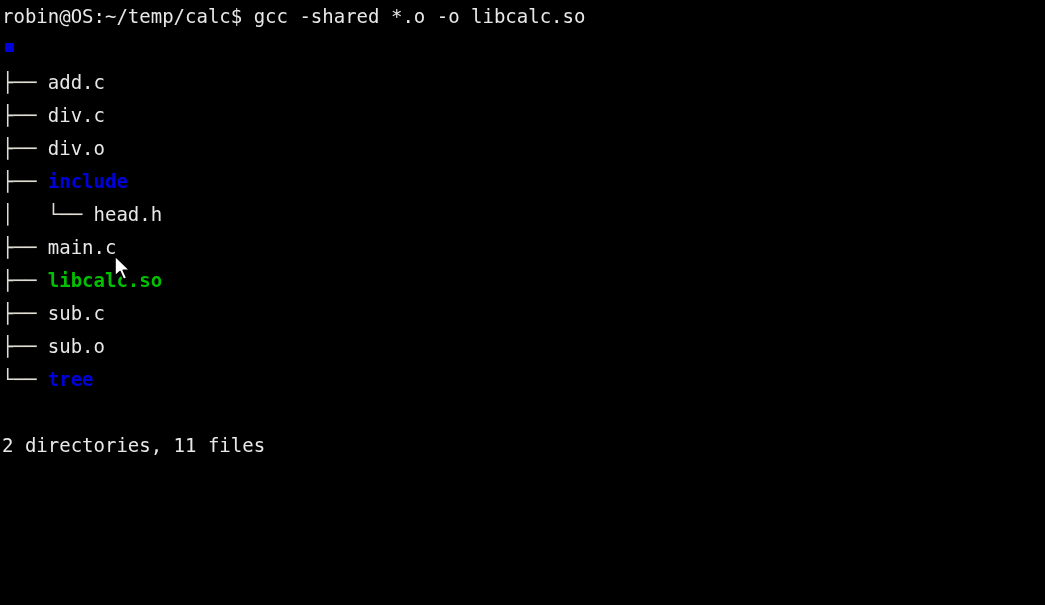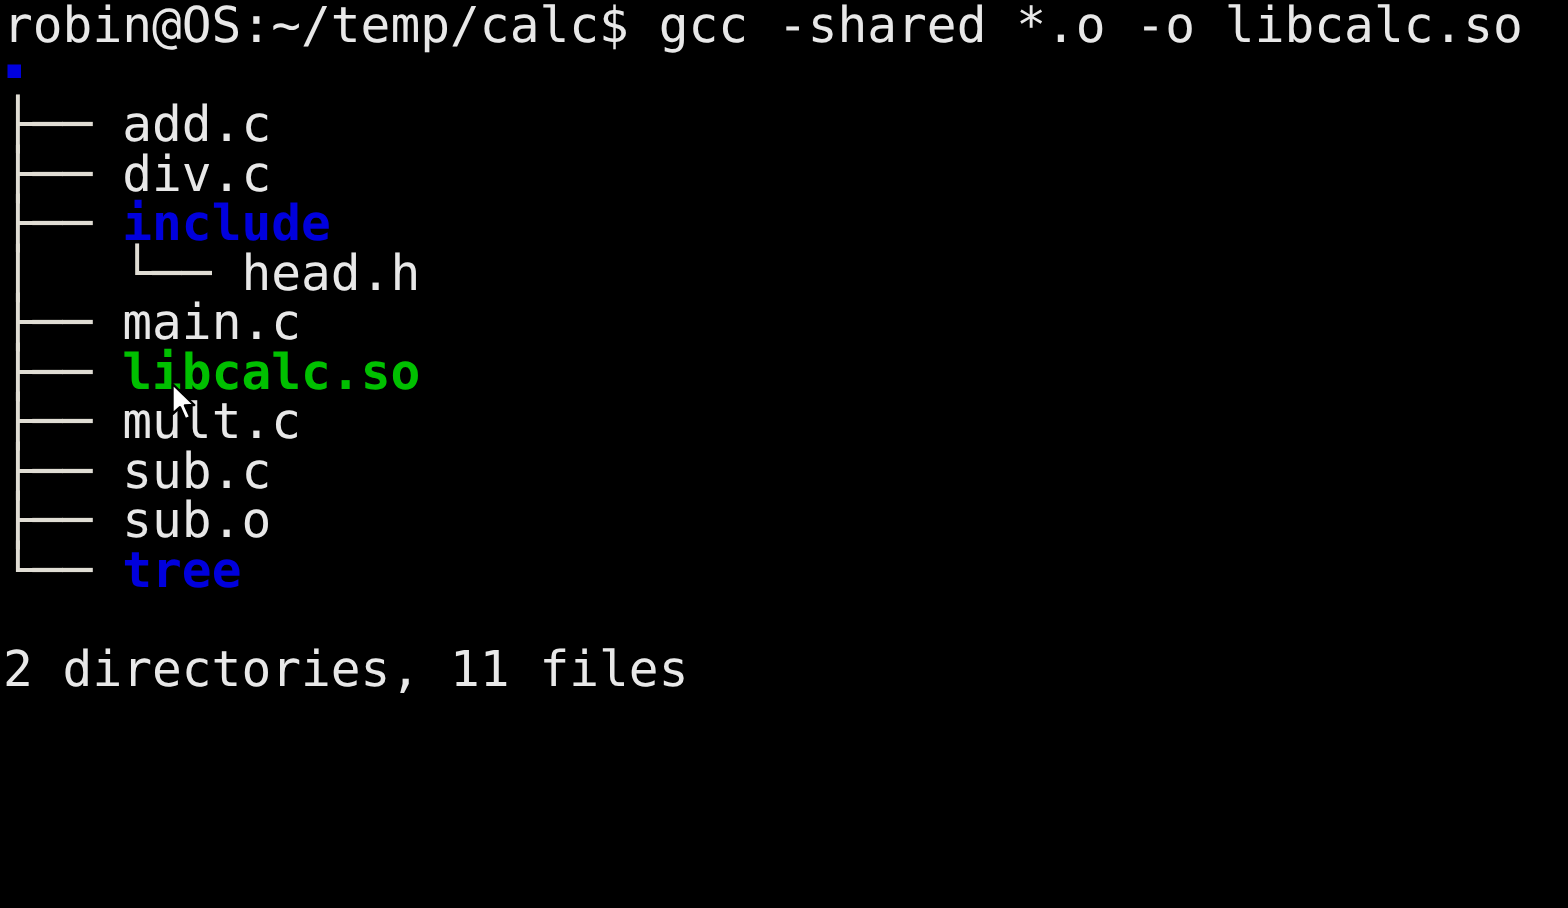--- a/index.html
+++ b/index.html
@@ -26,21 +26,21 @@
     position: absolute;
     left: 0;
     top: 0;
     padding: 0;
     margin: 0;
   }
 
   .line {
     height: 33px;
     line-height: 33px;
-    font-size: 33px;
+    font-size: 19px;
     letter-spacing: 0px;
     white-space: pre;
     color: #e6e6e6;
     padding-left: 2px;
   }
 
   .line.blank { color: transparent; }
 
   .seg { white-space: pre; }
 
@@ -94,25 +94,25 @@
 </head>
 <body>
 
 <div id="terminal">
 
   <div class="screen" id="screen">
       <div class="line"><span class="seg c-white">robin@OS:~/temp/calc$ </span><span class="seg c-white">gcc -shared *.o -o libcalc.so</span></div>
       <div class="line"><span class="root-dot" title="."></span></div>
       <div class="line"><span class="seg c-branch">├── </span><span class="seg c-white">add.c</span></div>
       <div class="line"><span class="seg c-branch">├── </span><span class="seg c-white">div.c</span></div>
+      <div class="line"><span class="seg c-branch">├── </span><span class="seg c-white">div.o</span></div>
       <div class="line"><span class="seg c-branch">├── </span><span class="seg c-blue">include</span></div>
       <div class="line"><span class="seg c-branch">│   </span><span class="seg c-branch">└── </span><span class="seg c-white">head.h</span></div>
       <div class="line"><span class="seg c-branch">├── </span><span class="seg c-white">main.c</span></div>
       <div class="line"><span class="seg c-branch">├── </span><span class="seg c-green">libcalc.so</span></div>
-      <div class="line"><span class="seg c-branch">├── </span><span class="seg c-white">mult.c</span></div>
       <div class="line"><span class="seg c-branch">├── </span><span class="seg c-white">sub.c</span></div>
       <div class="line"><span class="seg c-branch">├── </span><span class="seg c-white">sub.o</span></div>
       <div class="line"><span class="seg c-branch">└── </span><span class="seg c-blue">tree</span></div>
       <div class="line blank"> </div>
       <div class="line"><span class="seg c-white">2 directories, 11 files</span></div>
     </div>
 
   <div id="last-prompt-clip">
     <div class="line">
       

